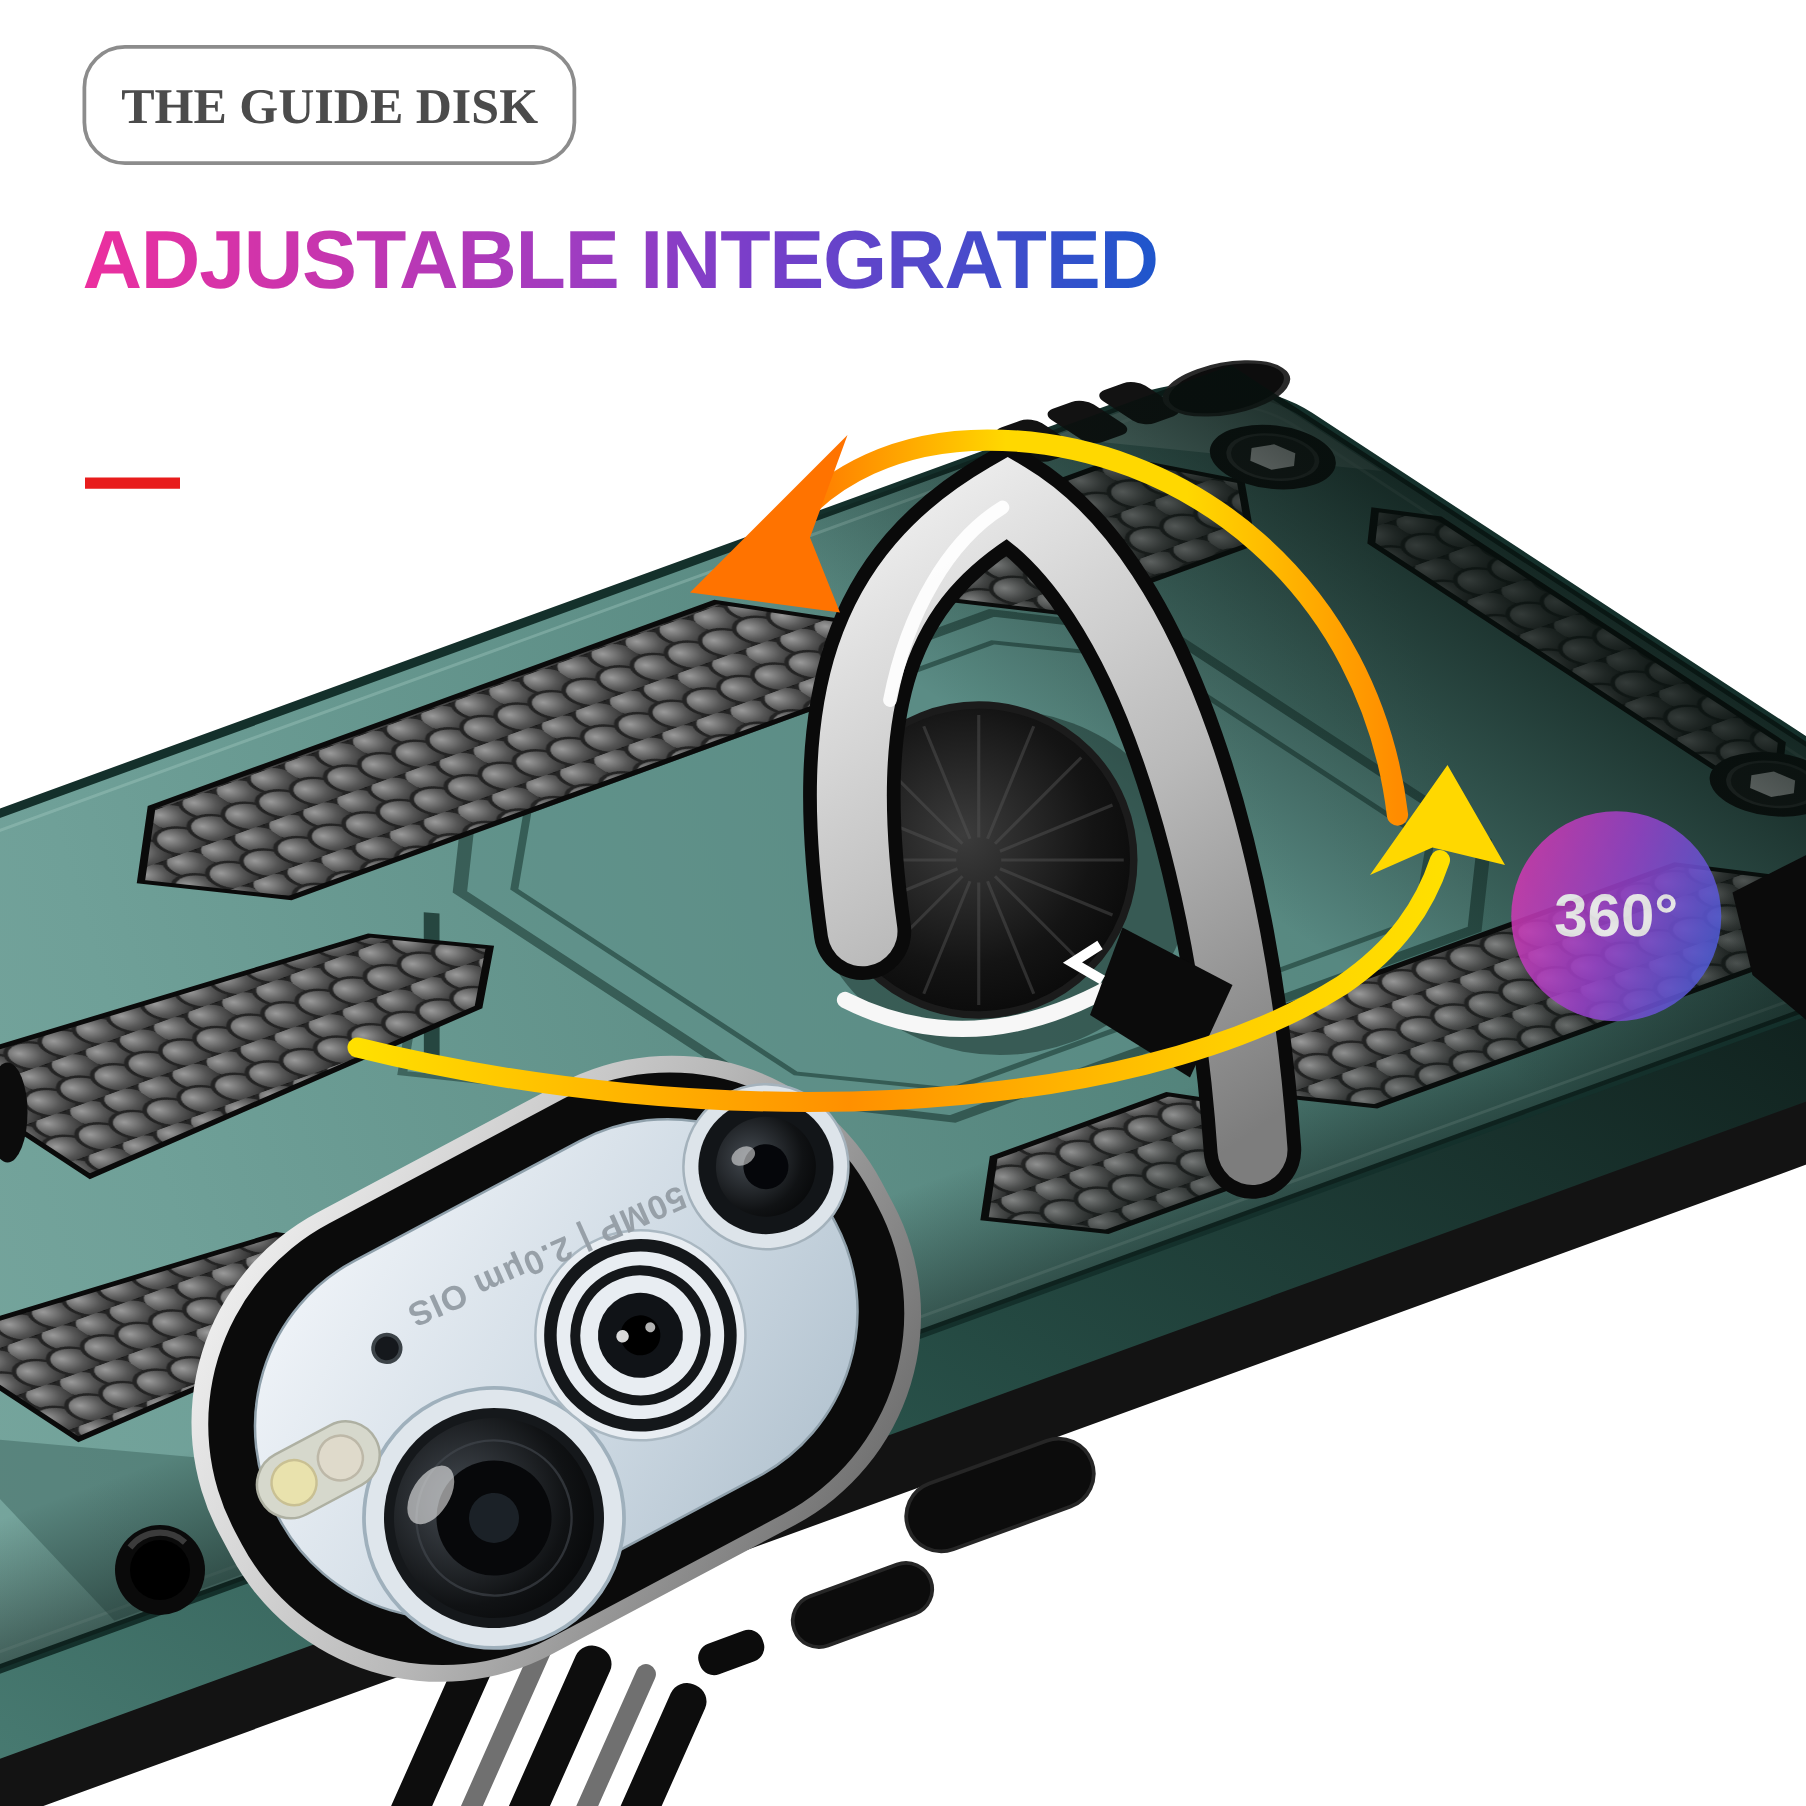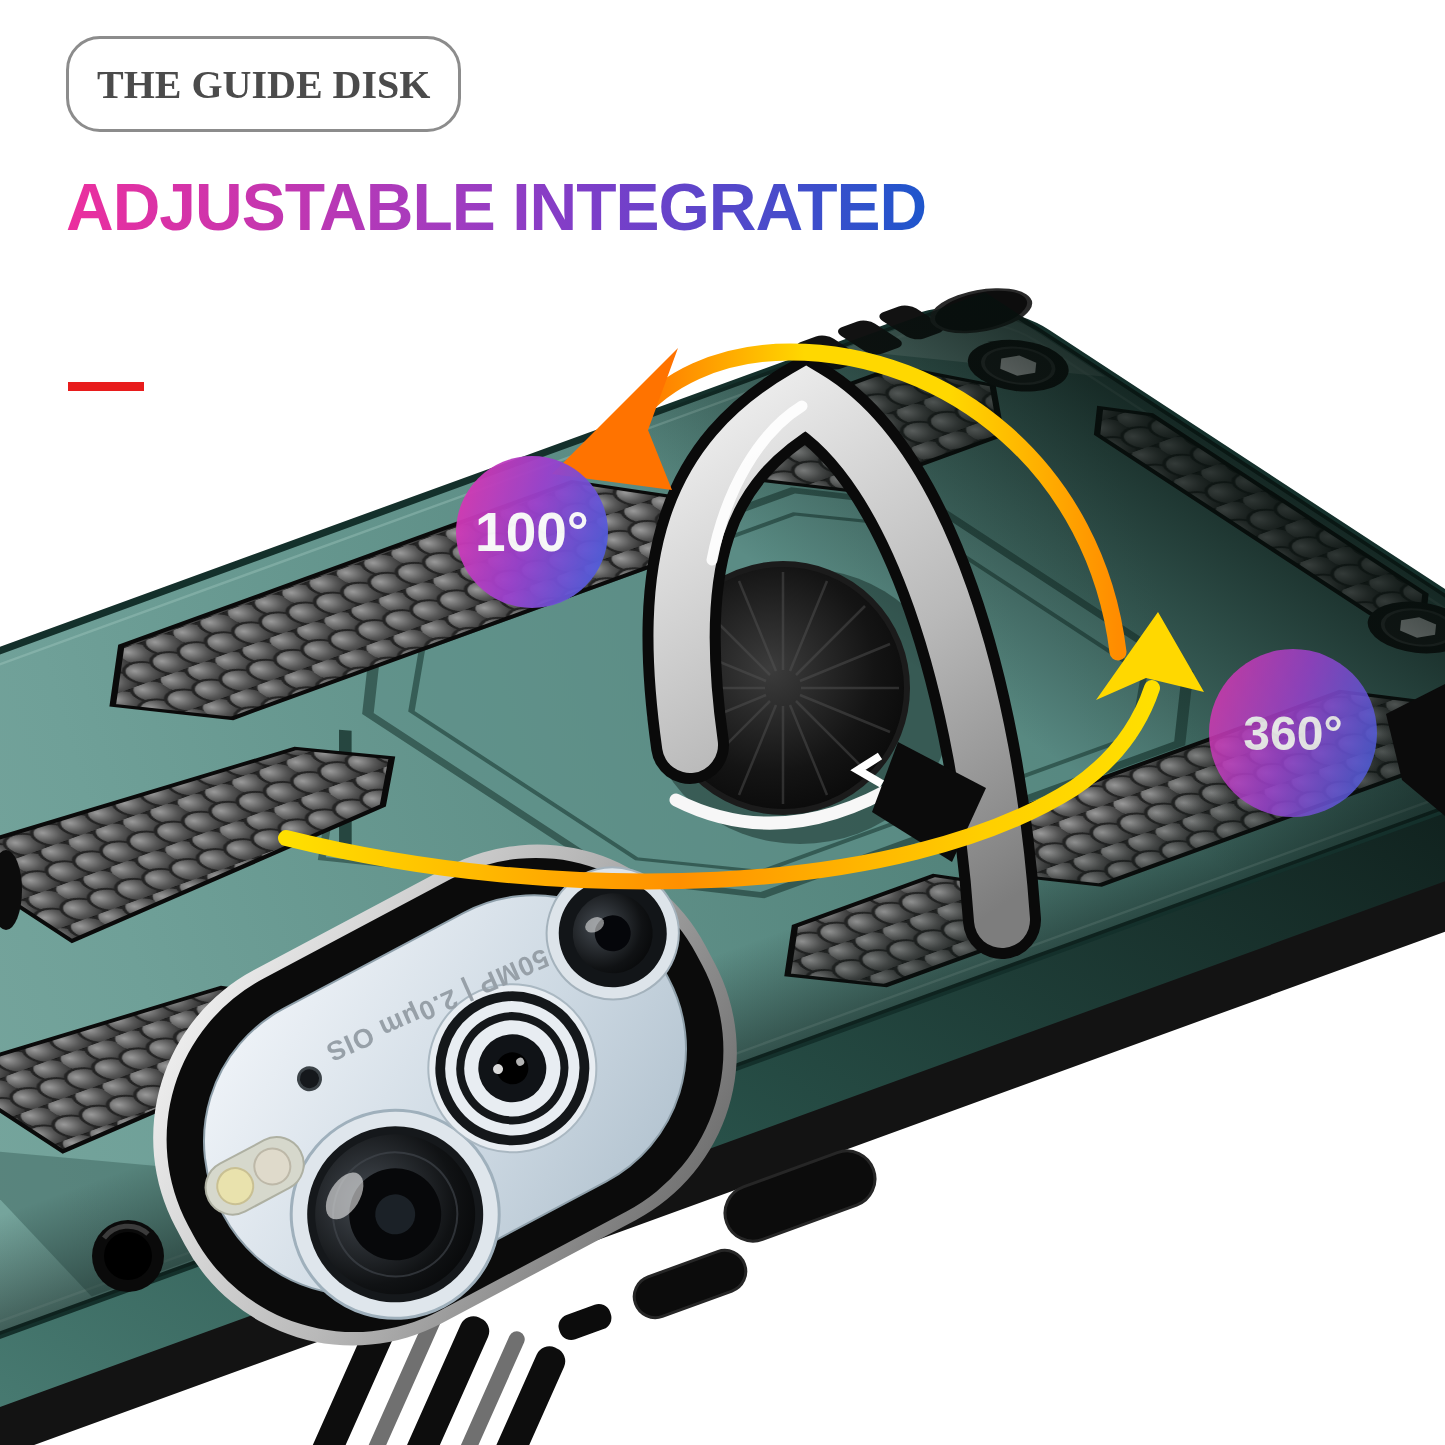--- a/index.html
+++ b/index.html
@@ -256,20 +256,17 @@
 <div class="stamp">
   <span>THE GUIDE DISK</span>
 </div>
 
 <div class="headline">
   <div>ADJUSTABLE INTEGRATED</div>
 </div>
 
 <div class="divider"></div>
 
-<div class="badge badge-100">
-  <span>100°</span>
-</div>
 <div class="badge badge-360">
   <span>360°</span>
 </div>
 
 </div>
 
 </body></html>

